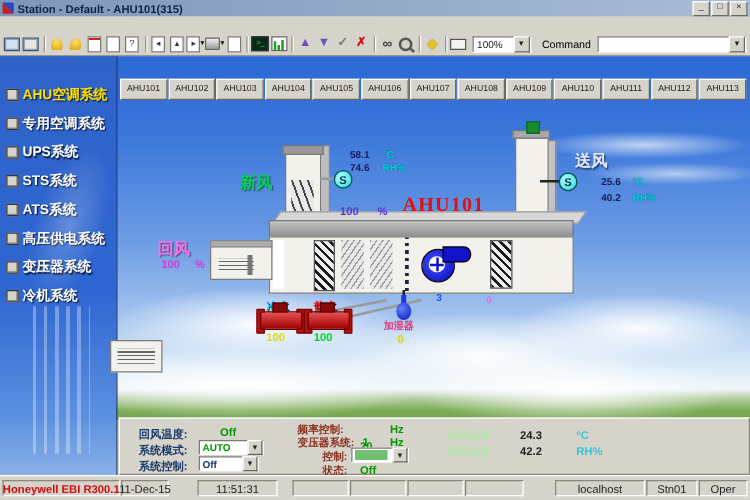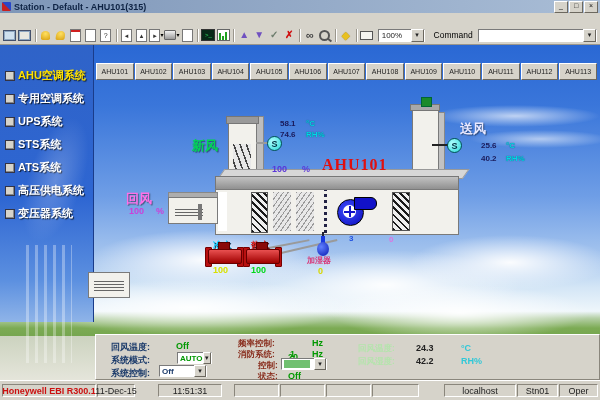--- a/index.html
+++ b/index.html
@@ -43,21 +43,21 @@
     align-items:center;font-size:8px;color:#222;padding-left:3px;box-sizing:border-box;}
   .combo-arrow{margin-left:auto;width:11px;height:11px;background:#d6d3ca;border:1px solid;
     border-color:#fff #6b675e #6b675e #fff;font-size:7px;display:flex;align-items:center;justify-content:center;color:#222;}
   
   .main-bg{left:0;top:45px;width:600px;height:337px;background:linear-gradient(180deg,
     #2a68d4 0%,#3a76da 18%,#6f9ee6 45%,#a4c4ee 62%,#d4e6f6 72%,#eef6fb 79%,
     #b6d0a8 81%,#7cab54 84%,#699a46 92%,#86b763 100%);}
   .cloud{position:absolute;background:radial-gradient(ellipse closest-side,rgba(255,255,255,.95),rgba(255,255,255,0));}
   .dirt{left:0;top:336px;width:95px;height:46px;background:linear-gradient(#ccd3bf,#e6e6dc);}
   
-  .sidebar{left:0;top:45px;width:94px;height:277px;box-sizing:border-box;padding-top:24px;
+  .sidebar{left:0;top:45px;width:94px;height:340px;box-sizing:border-box;padding-top:24px;
     background:linear-gradient(180deg,#2f63c8 0%,#2e66d2 55%,#5c90e0 85%,#8fb4e8 100%);
     display:flex;flex-direction:column;gap:10px;border-right:1px solid #1a3c8a;}
   .side-item{display:flex;align-items:center;gap:3px;padding-left:5px;height:13px;
     font-size:11px;font-weight:bold;color:#fff;text-shadow:1px 1px 1px rgba(0,0,0,.8);white-space:nowrap;}
   .side-item.active{color:#ffe000;}
   .side-ic{flex:0 0 auto;width:8px;height:8px;background:#d6d3ca;border:1px solid #334;
     box-shadow:inset -1px -1px 0 #888;}
   .wm{left:26px;top:200px;width:46px;height:118px;opacity:.4;filter:blur(.6px);
     background:repeating-linear-gradient(90deg,rgba(255,255,255,.8) 0 3px,transparent 3px 9px);}
   .wm2{left:28px;top:70px;width:55px;height:130px;opacity:.25;
@@ -226,20 +226,24 @@
       <span>ATS系统</span>
       </div>
     <div class="side-item">
       <span class="side-ic"></span>
       <span>高压供电系统</span>
       </div>
     <div class="side-item">
       <span class="side-ic"></span>
       <span>变压器系统</span>
       </div>
+    <div class="side-item">
+      <span class="side-ic"></span>
+      <span>冷机系统</span>
+      </div>
     <div class="abs wm2"></div>
     <div class="abs wm"></div>
   </div>
 
   <div class="abs tabs">
     <div class="tab">AHU101</div>
     <div class="tab">AHU102</div>
     <div class="tab">AHU103</div>
     <div class="tab">AHU104</div>
     <div class="tab">AHU105</div>
@@ -335,34 +339,34 @@
   <div class="abs val" style="left:318px;top:266px;color:#d8d800;font-size:9px;">0</div>
 
   <div class="abs val" style="left:349px;top:234px;color:#2050e0;">3</div>
   <div class="abs val" style="left:389px;top:235px;color:#e070e0;">0</div>
 
   <div class="abs panel">
 
     <div class="abs plabel" style="left:15px;top:6px;">回风温度:</div>
     <div class="abs pval-green" style="left:80px;top:6px;">Off</div>
     <div class="abs plabel" style="left:15px;top:19px;">系统模式:</div>
-    <div class="abs dd" style="left:63px;top:17px;width:35px;margin-left:18px;">
+    <div class="abs dd" style="left:63px;top:17px;width:52px;">
       <span style="color:#009800;font-weight:bold;">AUTO</span>
       <span class="combo-arrow">▾</span>
     </div>
     <div class="abs plabel" style="left:15px;top:32px;">系统控制:</div>
     <div class="abs dd" style="left:63px;top:30px;width:48px;">
       <span style="color:#1a3a6a;font-weight:bold;">Off</span>
       <span class="combo-arrow">▾</span>
     </div>
 
     <div class="abs plabel-red" style="left:142px;top:3px;">频率控制:</div>
     <div class="abs pval-green" style="left:192px;top:17px;">20</div>
     <div class="abs pval-green" style="left:216px;top:3px;">Hz</div>
-    <div class="abs plabel-red" style="left:142px;top:14px;">消防系统:</div>
+    <div class="abs plabel-red" style="left:142px;top:14px;">变压器系统:</div>
     <div class="abs pval-green" style="left:194px;top:14px;">1</div>
     <div class="abs pval-green" style="left:216px;top:14px;">Hz</div>
     <div class="abs plabel-red" style="left:162px;top:25px;">控制:</div>
     <div class="abs dd" style="left:185px;top:23px;width:46px;">
       <span style="width:26px;height:8px;background:#70c070;"></span>
       <span class="combo-arrow">▾</span>
     </div>
     <div class="abs plabel-red" style="left:162px;top:36px;">状态:</div>
     <div class="abs pval-green" style="left:192px;top:36px;">Off</div>
 

